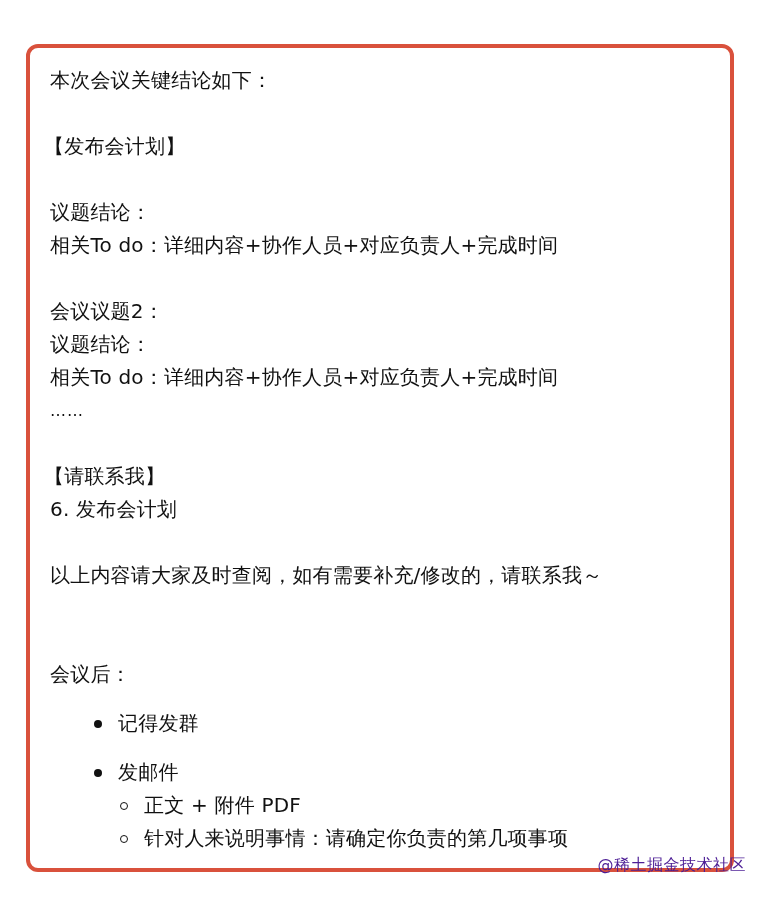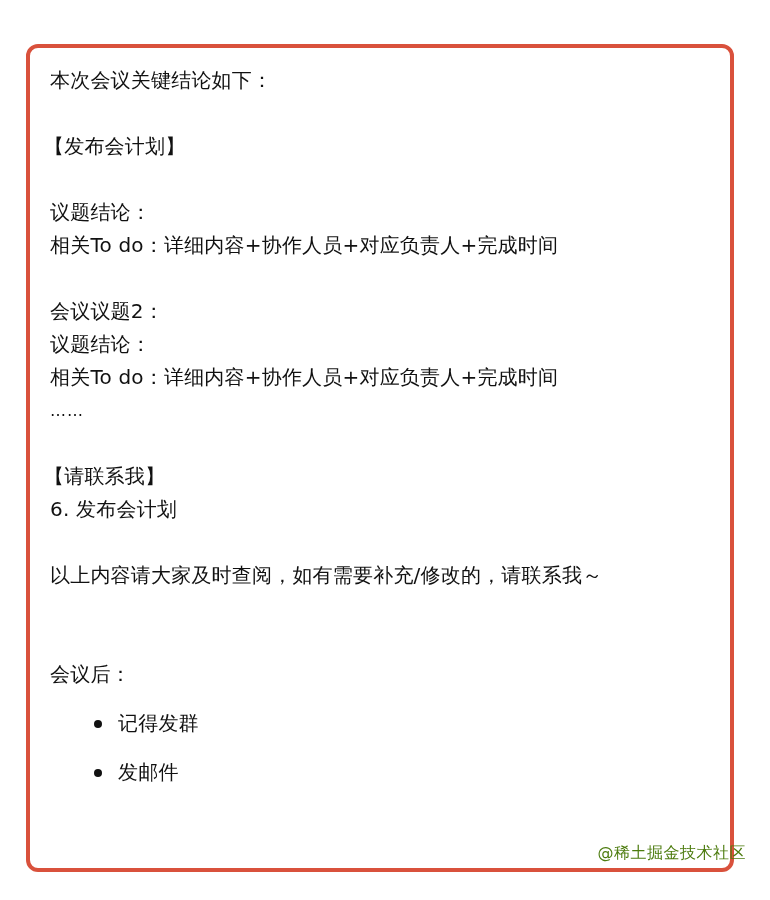--- a/index.html
+++ b/index.html
@@ -69,23 +69,23 @@
       top: 13px;
       width: 6px;
       height: 6px;
       border: 1.5px solid #111;
       border-radius: 50%;
       box-sizing: content-box;
     }
     .watermark {
       position: absolute;
       right: 24px;
-      bottom: 36px;
+      bottom: 24px;
       font-size: 16px;
-      color: #4d7c0f;
+      color: #4c1d95;
       letter-spacing: 0.5px;
     }
   </style>
 </head>
 <body>
 
 <div class="frame">
   <div class="content">
     <div class="line">本次会议关键结论如下：</div>
     <div class="blank"></div>
@@ -118,16 +118,26 @@
     <ul class="list-l1">
       <li class="line">
         <span class="bullet-disc"></span>
         <span>记得发群</span>
       </li>
       <li class="line">
         <span class="bullet-disc"></span>
         <span>发邮件</span>
       </li>
     </ul>
+    <ul class="list-l2">
+      <li class="line">
+        <span class="bullet-circle"></span>
+        <span>正文 + 附件 PDF</span>
+      </li>
+      <li class="line">
+        <span class="bullet-circle"></span>
+        <span>针对人来说明事情：请确定你负责的第几项事项</span>
+      </li>
+    </ul>
   </div>
 </div>
 
 <div class="watermark">@稀土掘金技术社区</div>
 
 </body></html>

